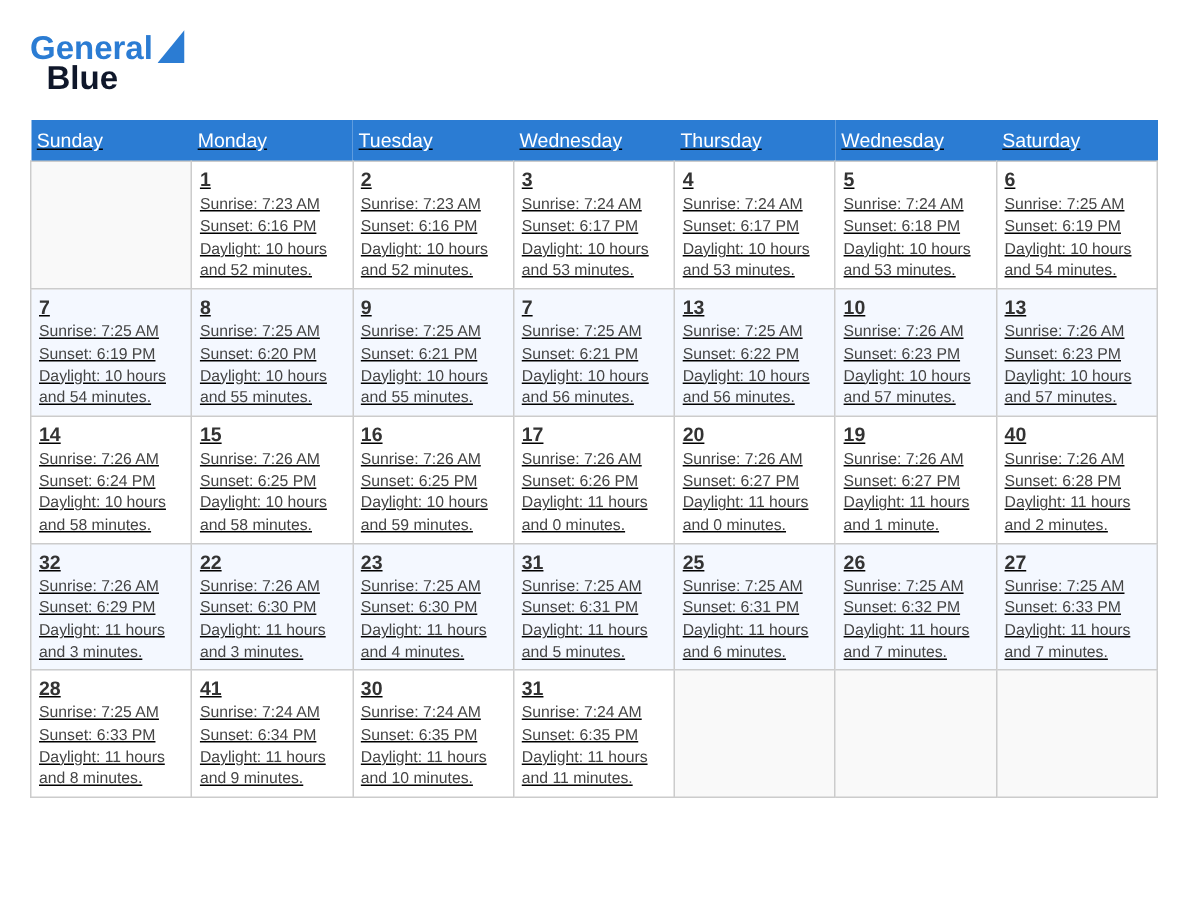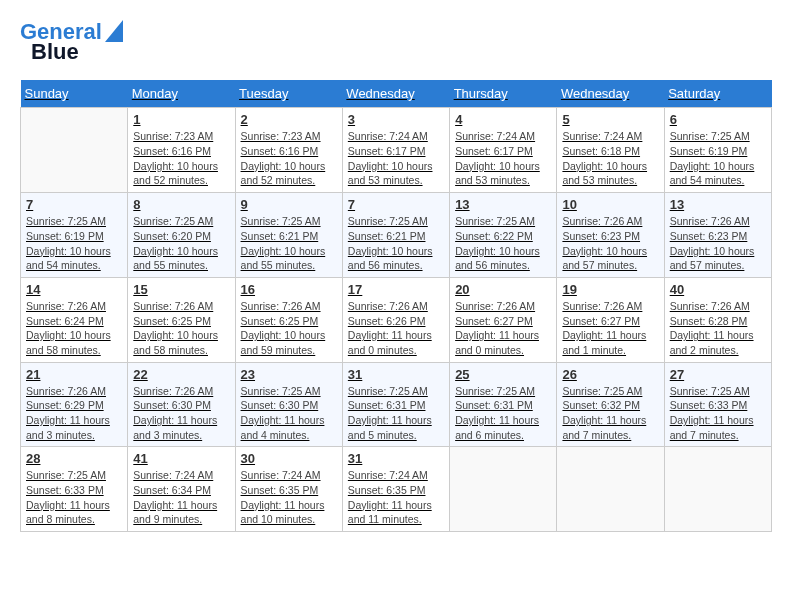--- a/index.html
+++ b/index.html
@@ -257,21 +257,21 @@
         <td>
           <span class="day-num">40</span>
           <div class="day-info" style="white-space: pre-line;">Sunrise: 7:26 AM
 Sunset: 6:28 PM
 Daylight: 11 hours
 and 2 minutes.</div>
         </td>
       </tr>
       <tr class="alt-row">
         <td>
-          <span class="day-num">21</span>
+          <span class="day-num">32</span>
           <div class="day-info" style="white-space: pre-line;">Sunrise: 7:26 AM
 Sunset: 6:29 PM
 Daylight: 11 hours
 and 3 minutes.</div>
         </td>
         <td>
           <span class="day-num">22</span>
           <div class="day-info" style="white-space: pre-line;">Sunrise: 7:26 AM
 Sunset: 6:30 PM
 Daylight: 11 hours

